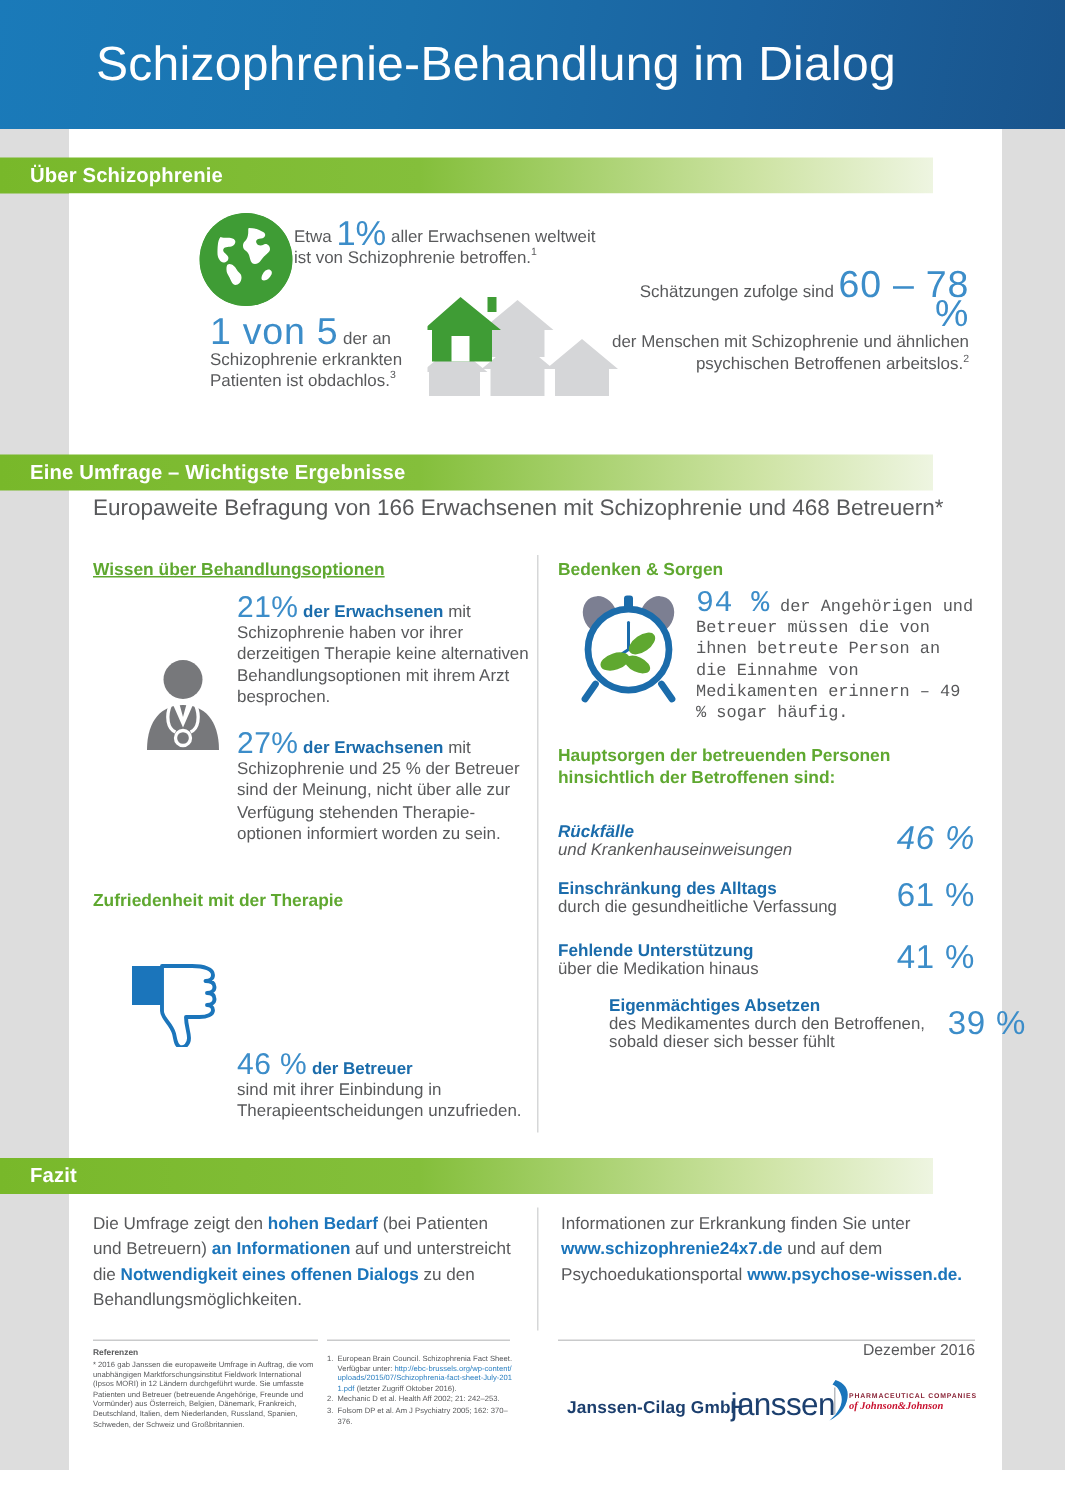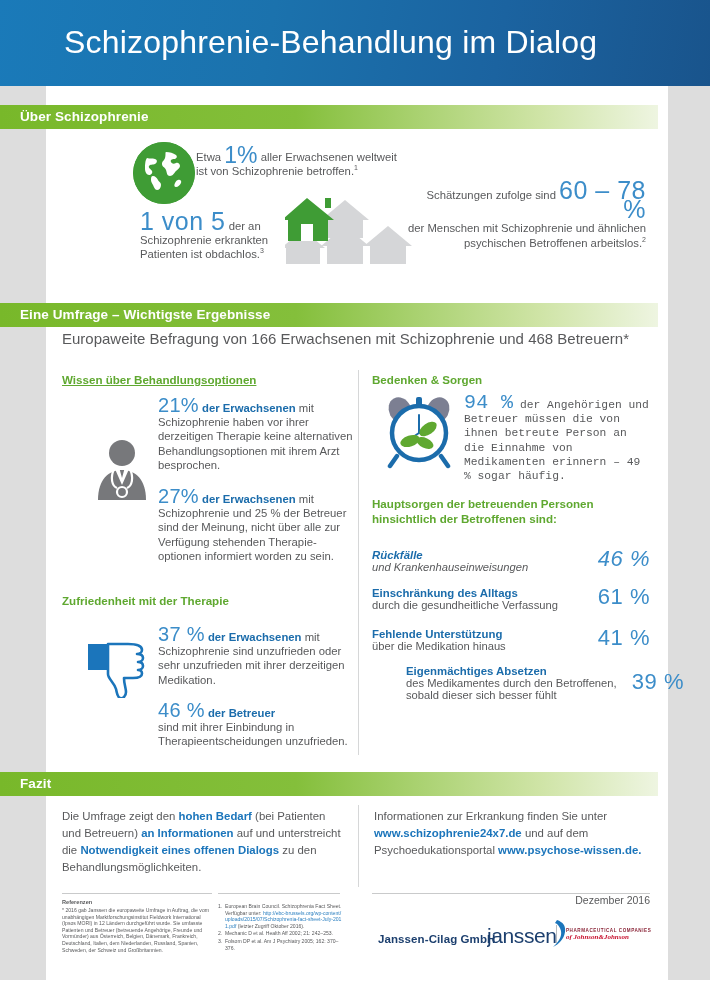--- a/index.html
+++ b/index.html
@@ -31,21 +31,20 @@
     font-weight:400;white-space:nowrap;text-align:right;
   }
 
   
   .band{position:absolute;left:46px;width:622px;background:#ffffff;}
 
   
   .greenbar{
     position:absolute;left:0;width:622px;height:24px;
     background:linear-gradient(90deg,#78b82a 0%,#84bf3b 45%,#cfe4a6 82%,#eef5e1 100%);
-    padding-left:36px;
   }
   .greenbar span{
     position:absolute;left:20px;top:4px;color:#ffffff;
     font-size:13.5px;font-weight:bold;letter-spacing:.1px;
   }
 
   
   .t{position:absolute;color:#58595b;font-size:11.3px;line-height:14.2px;}
   .green-h{color:#5fa830;font-weight:bold;font-size:11.6px;}
   .bold-blue{color:#1b6cab;font-weight:bold;}
@@ -187,23 +186,20 @@
 
   <div class="t green-h" style="left:62px;top:594px;">Zufriedenheit mit der Therapie</div>
 
   <div style="position:absolute;left:87px;top:642px;width:62px;height:56px;">
     <svg width="62" height="56" viewBox="0 0 62 56" aria-hidden="true">
       <rect x="1" y="2" width="20" height="26" fill="#1b75bb"></rect>
       <path d="M21 2 h20 c8 0 14 2 14 6 0 3-3 4-5 4 3 0 6 1 6 4 0 3-3 4-5 4 3 0 5 1 5 4 0 3-3 4-5 4 2 0 4 1 4 3.5 0 3-4 4.5-9 4.5 h-9 c0 6 2 10 2 14 0 4-3 7-6 6-3-1-3-5-4-9-2-7-8-10-8-15 z" fill="#ffffff" stroke="#1b75bb" stroke-width="2.6" stroke-linejoin="round"></path>
     </svg>
   </div>
 
-  <div class="t" style="left:158px;top:627px;width:196px;">
-    <span class="perc-lead">37 %</span><b class="bold-blue"> der Erwachsenen</b><span> mit Schizophrenie sind unzufrieden oder sehr unzufrieden mit ihrer derzeitigen Medikation.</span>
-  </div>
 
   <div class="t" style="left:158px;top:703px;width:196px;">
     <span class="perc-lead">46 %</span><b class="bold-blue"> der Betreuer</b><br>
     <span>sind mit ihrer Einbindung in Therapieentscheidungen unzufrieden.</span>
   </div>
 
   <div class="t green-h" style="left:372px;top:373px;">Bedenken &amp; Sorgen</div>
 
   <div style="position:absolute;left:383px;top:393px;width:72px;height:76px;">
     <svg width="72" height="76" viewBox="0 0 72 76" aria-hidden="true">

